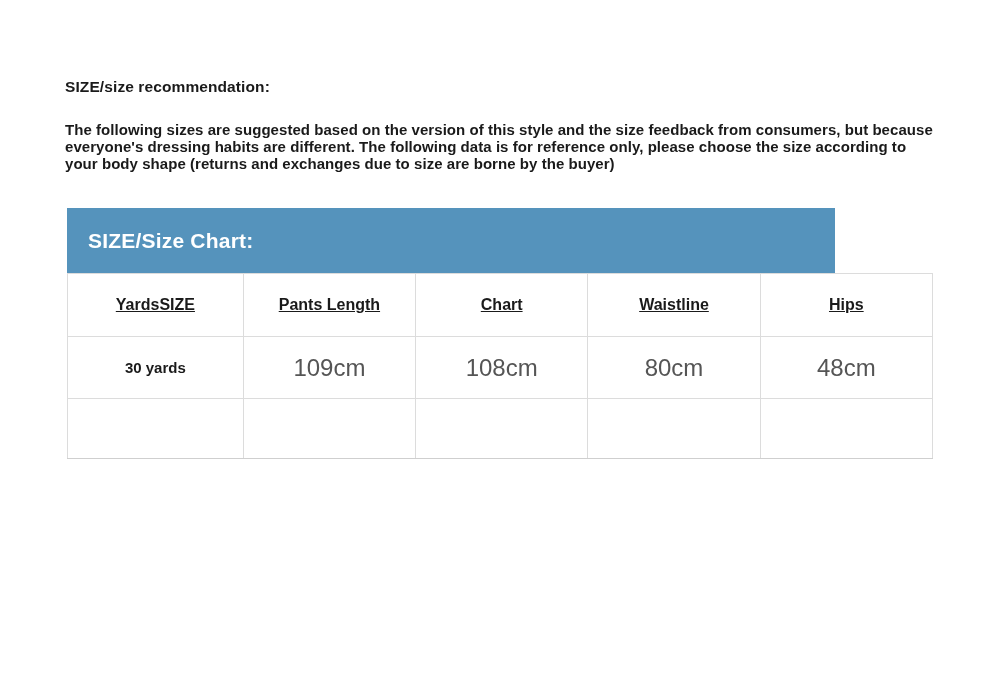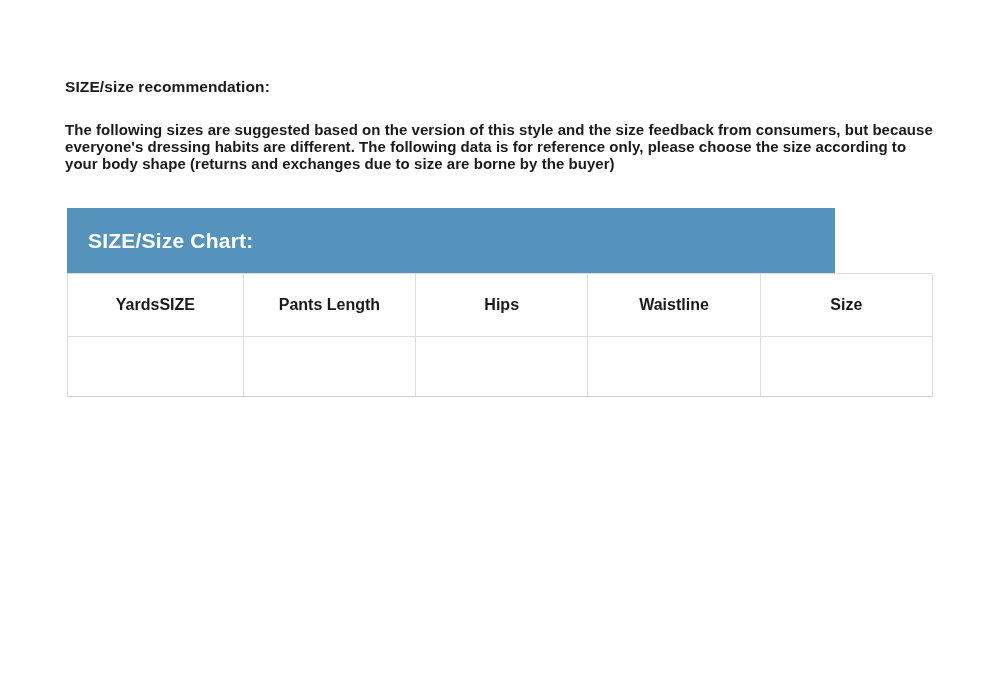--- a/index.html
+++ b/index.html
@@ -58,21 +58,21 @@
   table.size-table col { width: 20%; }
   table.size-table col.c-first { width: 20.4%; }
   table.size-table th,
   table.size-table td {
     border: 1px solid #dcdcdc;
     text-align: center;
     vertical-align: middle;
     background: #ffffff;
   }
   table.size-table tr { height: 62px; }
-  table.size-table tr.header-row { height: 63px; }
+  table.size-table tr.header-row { height: 63px; text-decoration: underline; }
   table.size-table tr.empty-row { height: 60px; }
   table.size-table tr.empty-row td { border-bottom: 1px solid #cfcfcf; }
   th.col-header {
     font-size: 16px;
     font-weight: 700;
     color: #1a1a1a;
   }
   td.size-cell {
     font-size: 15px;
     font-weight: 700;
@@ -104,25 +104,32 @@
         <col class="c-first">
           <col>
           <col>
           <col>
           <col>
       </colgroup>
       <tbody>
         <tr class="header-row">
           <th class="col-header">YardsSIZE</th>
           <th class="col-header">Pants Length</th>
+          <th class="col-header">Chart</th>
+          <th class="col-header">Waistline</th>
           <th class="col-header">Hips</th>
-          <th class="col-header">Waistline</th>
-          <th class="col-header">Size</th>
         </tr>
 
+        <tr class="data-row">
+          <td class="size-cell">30 yards</td>
+          <td class="value-cell">109cm</td>
+          <td class="value-cell">108cm</td>
+          <td class="value-cell">80cm</td>
+          <td class="value-cell">48cm</td>
+        </tr>
 
 
 
 
         <tr class="empty-row">
           <td class="size-cell"></td>
           <td class="value-cell"></td>
           <td class="value-cell"></td>
           <td class="value-cell"></td>
           <td class="value-cell"></td>

